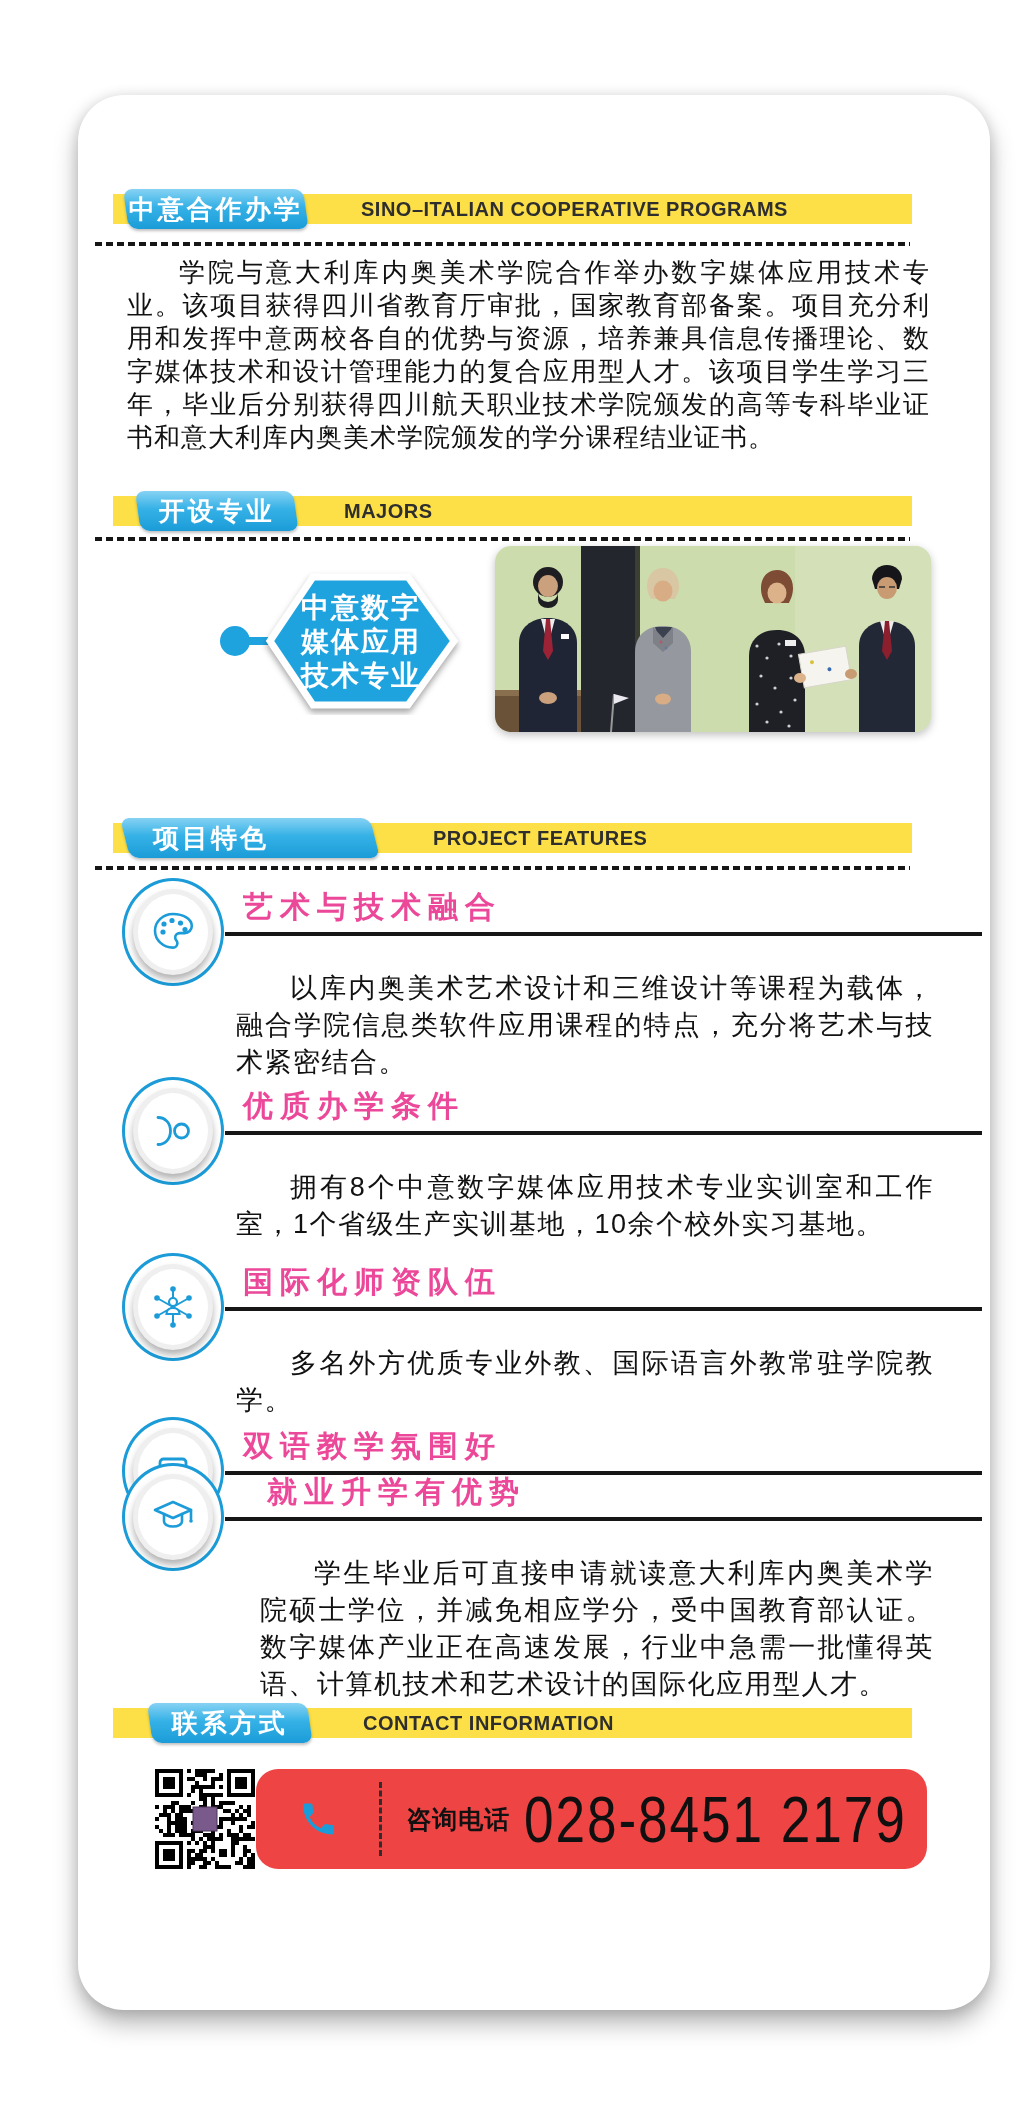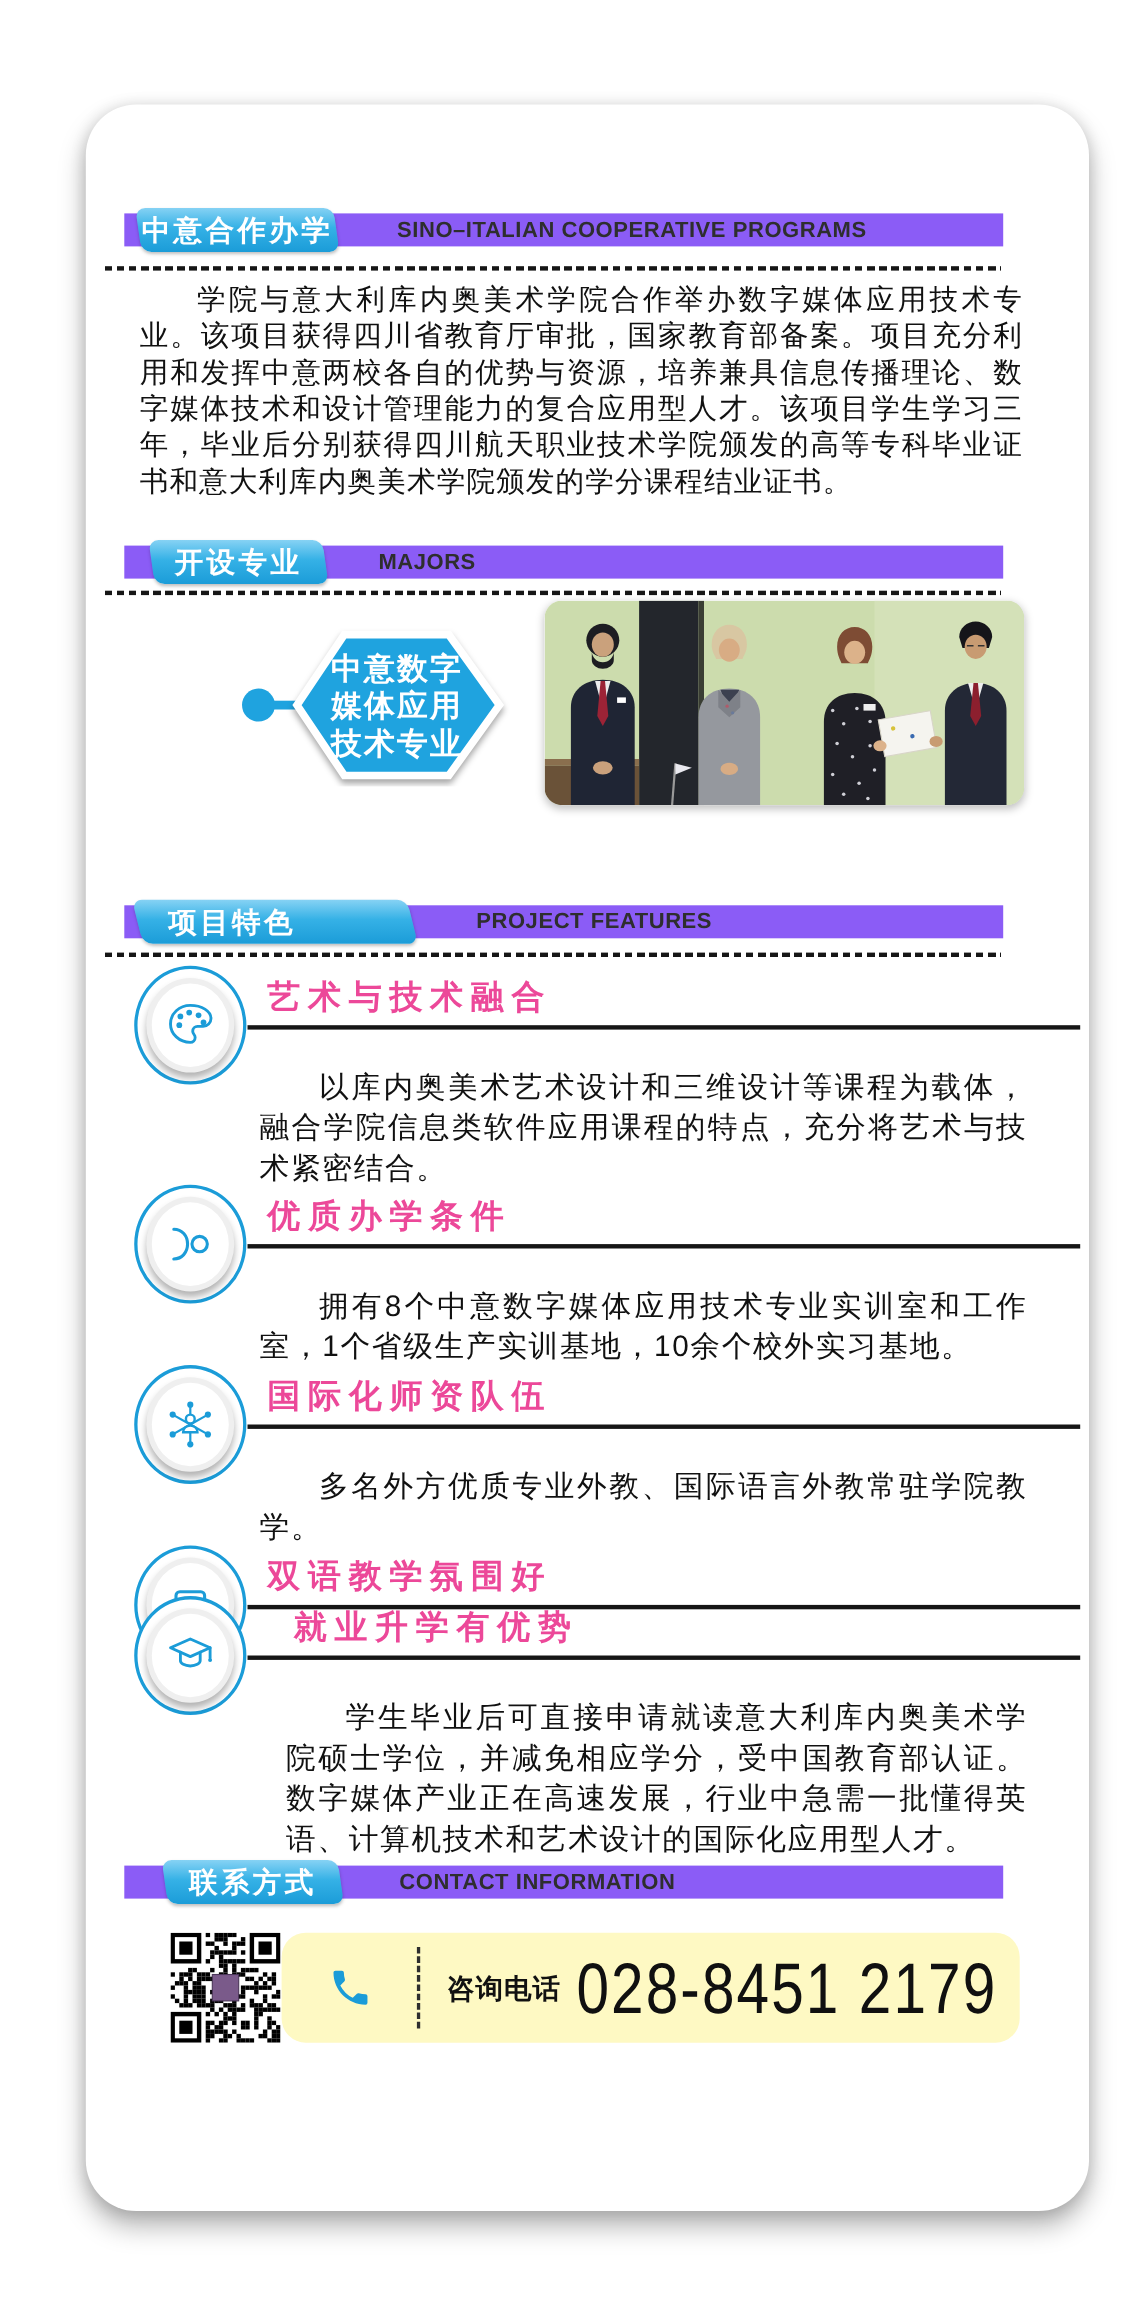--- a/index.html
+++ b/index.html
@@ -3,21 +3,21 @@
 <meta charset="utf-8">
 <style>
   html,body{margin:0;padding:0;background:#fff;}
   .page{position:relative;width:1024px;height:2107px;background:#fff;overflow:hidden;
         font-family:"Liberation Sans","DejaVu Sans",sans-serif;color:#161616;}
   .card{position:absolute;left:78px;top:95px;width:912px;height:1915px;background:#fff;
         border-radius:46px;box-shadow:0 14px 24px rgba(0,0,0,.28),0 2px 14px rgba(0,0,0,.14);
         overflow:hidden;box-sizing:border-box;padding-top:94px;}
   
   .sec-head{position:relative;height:40px;}
-  .bar{position:absolute;left:35px;right:78px;top:5px;height:30px;background:#8b5cf6;}
+  .bar{position:absolute;left:35px;right:78px;top:5px;height:30px;background:#fde047;}
   .bar-en{position:absolute;top:0;height:30px;line-height:30px;font-size:20px;font-weight:600;
           color:#2e2e2e;letter-spacing:.5px;white-space:nowrap;}
   .badge{position:absolute;top:0;height:40px;line-height:40px;text-align:center;
          background:linear-gradient(180deg,#86d2f4 0%,#35b1e6 45%,#1b9cd8 100%);
          border-radius:9px;color:#fff;font-weight:bold;font-size:26px;letter-spacing:3px;
          transform:skewX(8deg);transform-origin:0 0;box-shadow:0 2px 3px rgba(0,0,0,.25);}
   .badge>span{display:block;transform:skewX(-8deg);}
   .s1 .badge{left:45px;width:180px;}
   .s2 .badge{left:57px;width:158px;}
   .s3 .badge{left:42px;width:250px;transform:skewX(14deg);text-align:left;padding-left:28px;box-sizing:border-box;}
@@ -47,32 +47,32 @@
              text-indent:2em;color:#111;text-align:justify;font-weight:500;}
   .f-icon{position:absolute;left:44px;top:-6px;width:102px;height:108px;border:3px solid #1B9CD8;
           border-radius:50%;background:#fff;display:flex;align-items:center;justify-content:center;
           box-sizing:border-box;}
   .f-core{width:80px;height:86px;border-radius:50%;background:#fff;border:5px solid #efefef;
           box-shadow:0 5px 7px rgba(0,0,0,.3);display:flex;align-items:center;justify-content:center;
           box-sizing:border-box;}
   
   .contact-row{position:relative;height:100px;margin:26px 0 0 0;}
   .qr{position:absolute;left:77px;top:0;width:100px;height:100px;background:#fff;}
-  .phone-panel{position:absolute;left:178px;right:63px;top:0;height:100px;background:#fef9c3;
+  .phone-panel{position:absolute;left:178px;right:63px;top:0;height:100px;background:#ef4444;
                border-radius:22px;display:flex;align-items:center;}
   .phone-icon{margin-left:42px;}
   .phone-div{height:74px;border-left:3px dashed #2e2e2e;margin-left:40px;}
   .phone-label{margin-left:24px;font-size:25px;font-weight:bold;letter-spacing:1px;color:#111;white-space:nowrap;}
   .phone-number{margin-left:14px;font-size:56px;font-weight:500;color:#101010;letter-spacing:2px;
                 display:inline-block;transform:scale(.95,1.16);transform-origin:left center;white-space:nowrap;}
   
   .mt-para{margin-top:37px;}
   .m-f1{margin-top:14px;}
   .m-f2{margin-top:2px;}
-  .m-f3{margin-top:4px;}
+  .m-f3{margin-top:16px;}
   .m-f4{margin-top:4px;}
   .m-f5{margin-top:0;padding-left:24px;}
   .m-s3{margin-top:85px;}
   .m-d2{margin-top:6px;}
 </style>
 </head>
 <body>
 
 <div class="page">
   <div class="card">

